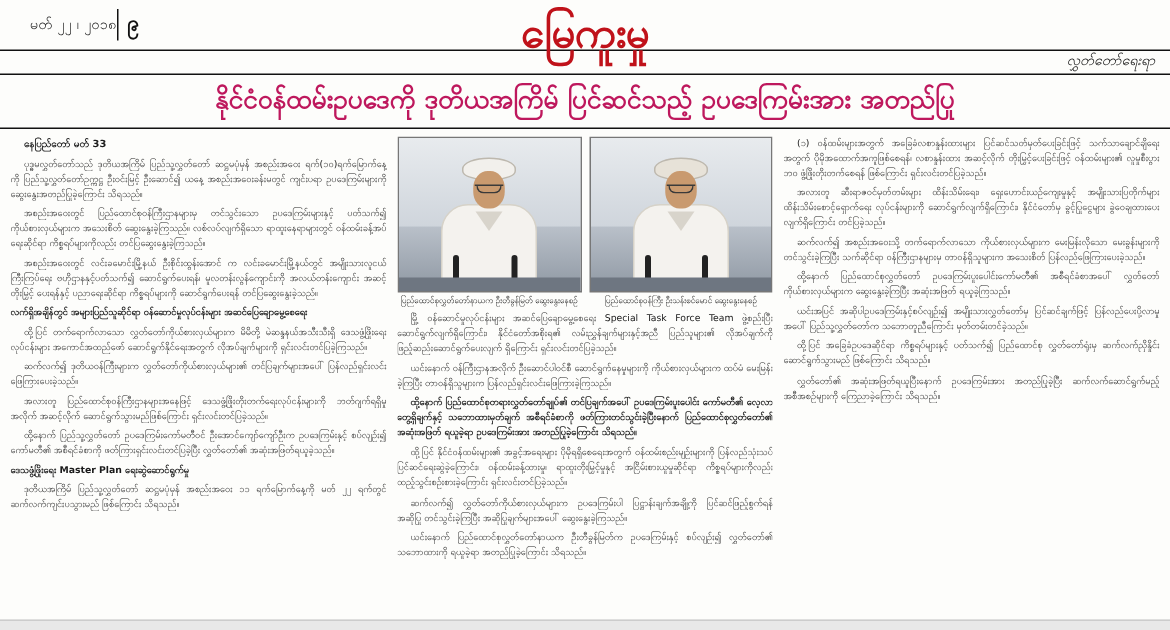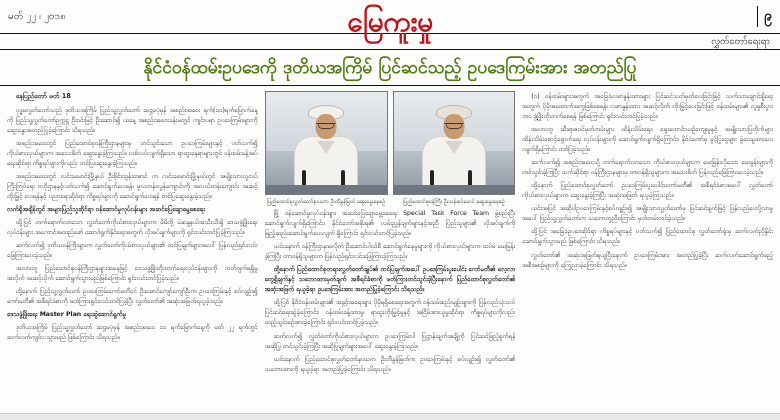--- a/index.html
+++ b/index.html
@@ -23,22 +23,21 @@
     padding: 0;
   }
 
   
   .masthead {
     position: relative;
     height: 34px;
     border-bottom: 1.5px solid #111;
     display: flex;
     align-items: center;
-    justify-content: space-between;
-    padding: 0 8px;
+    padding: 0 20px;
     box-sizing: border-box;
   }
   .masthead .date {
     font-size: 9.5px;
     color: #222;
     letter-spacing: 0.2px;
     white-space: nowrap;
   }
   .masthead .brand {
     position: absolute;
@@ -59,38 +58,39 @@
   .masthead .pageno {
     font-size: 14px;
     font-weight: bold;
     color: #111;
     border-left: 1px solid #111;
     padding-left: 6px;
   }
   .subhead {
     height: 16px;
     display: flex;
-    align-items: flex-end;
+    align-items: flex-start;
     justify-content: flex-end;
     padding: 0 10px;
     box-sizing: border-box;
     border-bottom: 1.2px solid #111;
+    font-style: italic;
   }
   .subhead .section {
     font-size: 9.5px;
     color: #111;
     white-space: nowrap;
   }
 
   
   .headline {
     text-align: center;
     font-size: 17.5px;
     font-weight: bold;
-    color: #4d7c0f;
+    color: #be185d;
     padding: 7px 6px 6px 6px;
     line-height: 1.25;
     border-bottom: 1.2px solid #111;
     white-space: nowrap;
     overflow: hidden;
   }
 
   
   .body-grid {
     display: flex;
@@ -242,21 +242,21 @@
 
   <div class="subhead">
     <div class="section">လွှတ်တော်ရေးရာ</div>
   </div>
 
   <div class="headline">နိုင်ငံဝန်ထမ်းဥပဒေကို ဒုတိယအကြိမ် ပြင်ဆင်သည့် ဥပဒေကြမ်းအား အတည်ပြု</div>
 
   <div class="body-grid">
 
     <div class="col">
-      <p class="byline">နေပြည်တော် မတ် 18</p>
+      <p class="byline">နေပြည်တော် မတ် 33</p>
       <p>ပုဒ္ဓမလွှတ်တော်သည် ဒုတိယအကြိမ် ပြည်သူ့လွှတ်တော် ဆဋ္ဌမပုံမှန် အစည်းအဝေး ရက်(၁၀)ရက်မြောက်နေ့ကို ပြည်သူ့လွှတ်တော်ဥက္ကဋ္ဌ ဦးဝင်းမြင့် ဦးဆောင်၍ ယနေ့ အစည်းအဝေးခန်းမတွင် ကျင်းပရာ ဥပဒေကြမ်းများကို ဆွေးနွေးအတည်ပြုခဲ့ကြောင်း သိရသည်။</p>
       <p>အစည်းအဝေးတွင် ပြည်ထောင်စုဝန်ကြီးဌာနများမှ တင်သွင်းသော ဥပဒေကြမ်းများနှင့် ပတ်သက်၍ ကိုယ်စားလှယ်များက အသေးစိတ် ဆွေးနွေးခဲ့ကြသည်။ လစ်လပ်လျက်ရှိသော ရာထူးနေရာများတွင် ဝန်ထမ်းခန့်အပ်ရေးဆိုင်ရာ ကိစ္စရပ်များကိုလည်း တင်ပြဆွေးနွေးခဲ့ကြသည်။</p>
       <p>အစည်းအဝေးတွင် လင်းခမောင်းမြို့နယ် ဦးစိုင်းထွန်းအောင် က လင်းခမောင်းမြို့နယ်တွင် အမျိုးသားလူငယ်ကြီးကြပ်ရေး ဗဟိုဌာနနှင့်ပတ်သက်၍ ဆောင်ရွက်ပေးရန်၊ မူလတန်းလွန်ကျောင်းကို အလယ်တန်းကျောင်း အဆင့်တိုးမြှင့် ပေးရန်နှင့် ပညာရေးဆိုင်ရာ ကိစ္စရပ်များကို ဆောင်ရွက်ပေးရန် တင်ပြဆွေးနွေးခဲ့သည်။</p>
       <p class="b noindent">လက်ရှိအချိန်တွင် အများပြည်သူဆိုင်ရာ ဝန်ဆောင်မှုလုပ်ငန်းများ အဆင်ပြေချောမွေ့စေရေး</p>
       <p>ထို့ပြင် တက်ရောက်လာသော လွှတ်တော်ကိုယ်စားလှယ်များက မိမိတို့ မဲဆန္ဒနယ်အသီးသီးရှိ ဒေသဖွံ့ဖြိုးရေး လုပ်ငန်းများ အကောင်အထည်ဖော် ဆောင်ရွက်နိုင်ရေးအတွက် လိုအပ်ချက်များကို ရှင်းလင်းတင်ပြခဲ့ကြသည်။</p>
       <p>ဆက်လက်၍ ဒုတိယဝန်ကြီးများက လွှတ်တော်ကိုယ်စားလှယ်များ၏ တင်ပြချက်များအပေါ် ပြန်လည်ရှင်းလင်း ဖြေကြားပေးခဲ့သည်။</p>
       <p>အလားတူ ပြည်ထောင်စုဝန်ကြီးဌာနများအနေဖြင့် ဒေသဖွံ့ဖြိုးတိုးတက်ရေးလုပ်ငန်းများကို ဘတ်ဂျက်ရရှိမှုအလိုက် အဆင့်လိုက် ဆောင်ရွက်သွားမည်ဖြစ်ကြောင်း ရှင်းလင်းတင်ပြခဲ့သည်။</p>
       <p>ထို့နောက် ပြည်သူ့လွှတ်တော် ဥပဒေကြမ်းကော်မတီဝင် ဦးအောင်ကျော်ကျော်ဦးက ဥပဒေကြမ်းနှင့် စပ်လျဉ်း၍ ကော်မတီ၏ အစီရင်ခံစာကို ဖတ်ကြားရှင်းလင်းတင်ပြခဲ့ပြီး လွှတ်တော်၏ အဆုံးအဖြတ်ရယူခဲ့သည်။</p>
       <p class="b noindent">ဒေသဖွံ့ဖြိုးရေး Master Plan ရေးဆွဲဆောင်ရွက်မှု</p>
       <p>ဒုတိယအကြိမ် ပြည်သူ့လွှတ်တော် ဆဋ္ဌမပုံမှန် အစည်းအဝေး ၁၁ ရက်မြောက်နေ့ကို မတ် ၂၂ ရက်တွင် ဆက်လက်ကျင်းပသွားမည် ဖြစ်ကြောင်း သိရသည်။</p>

